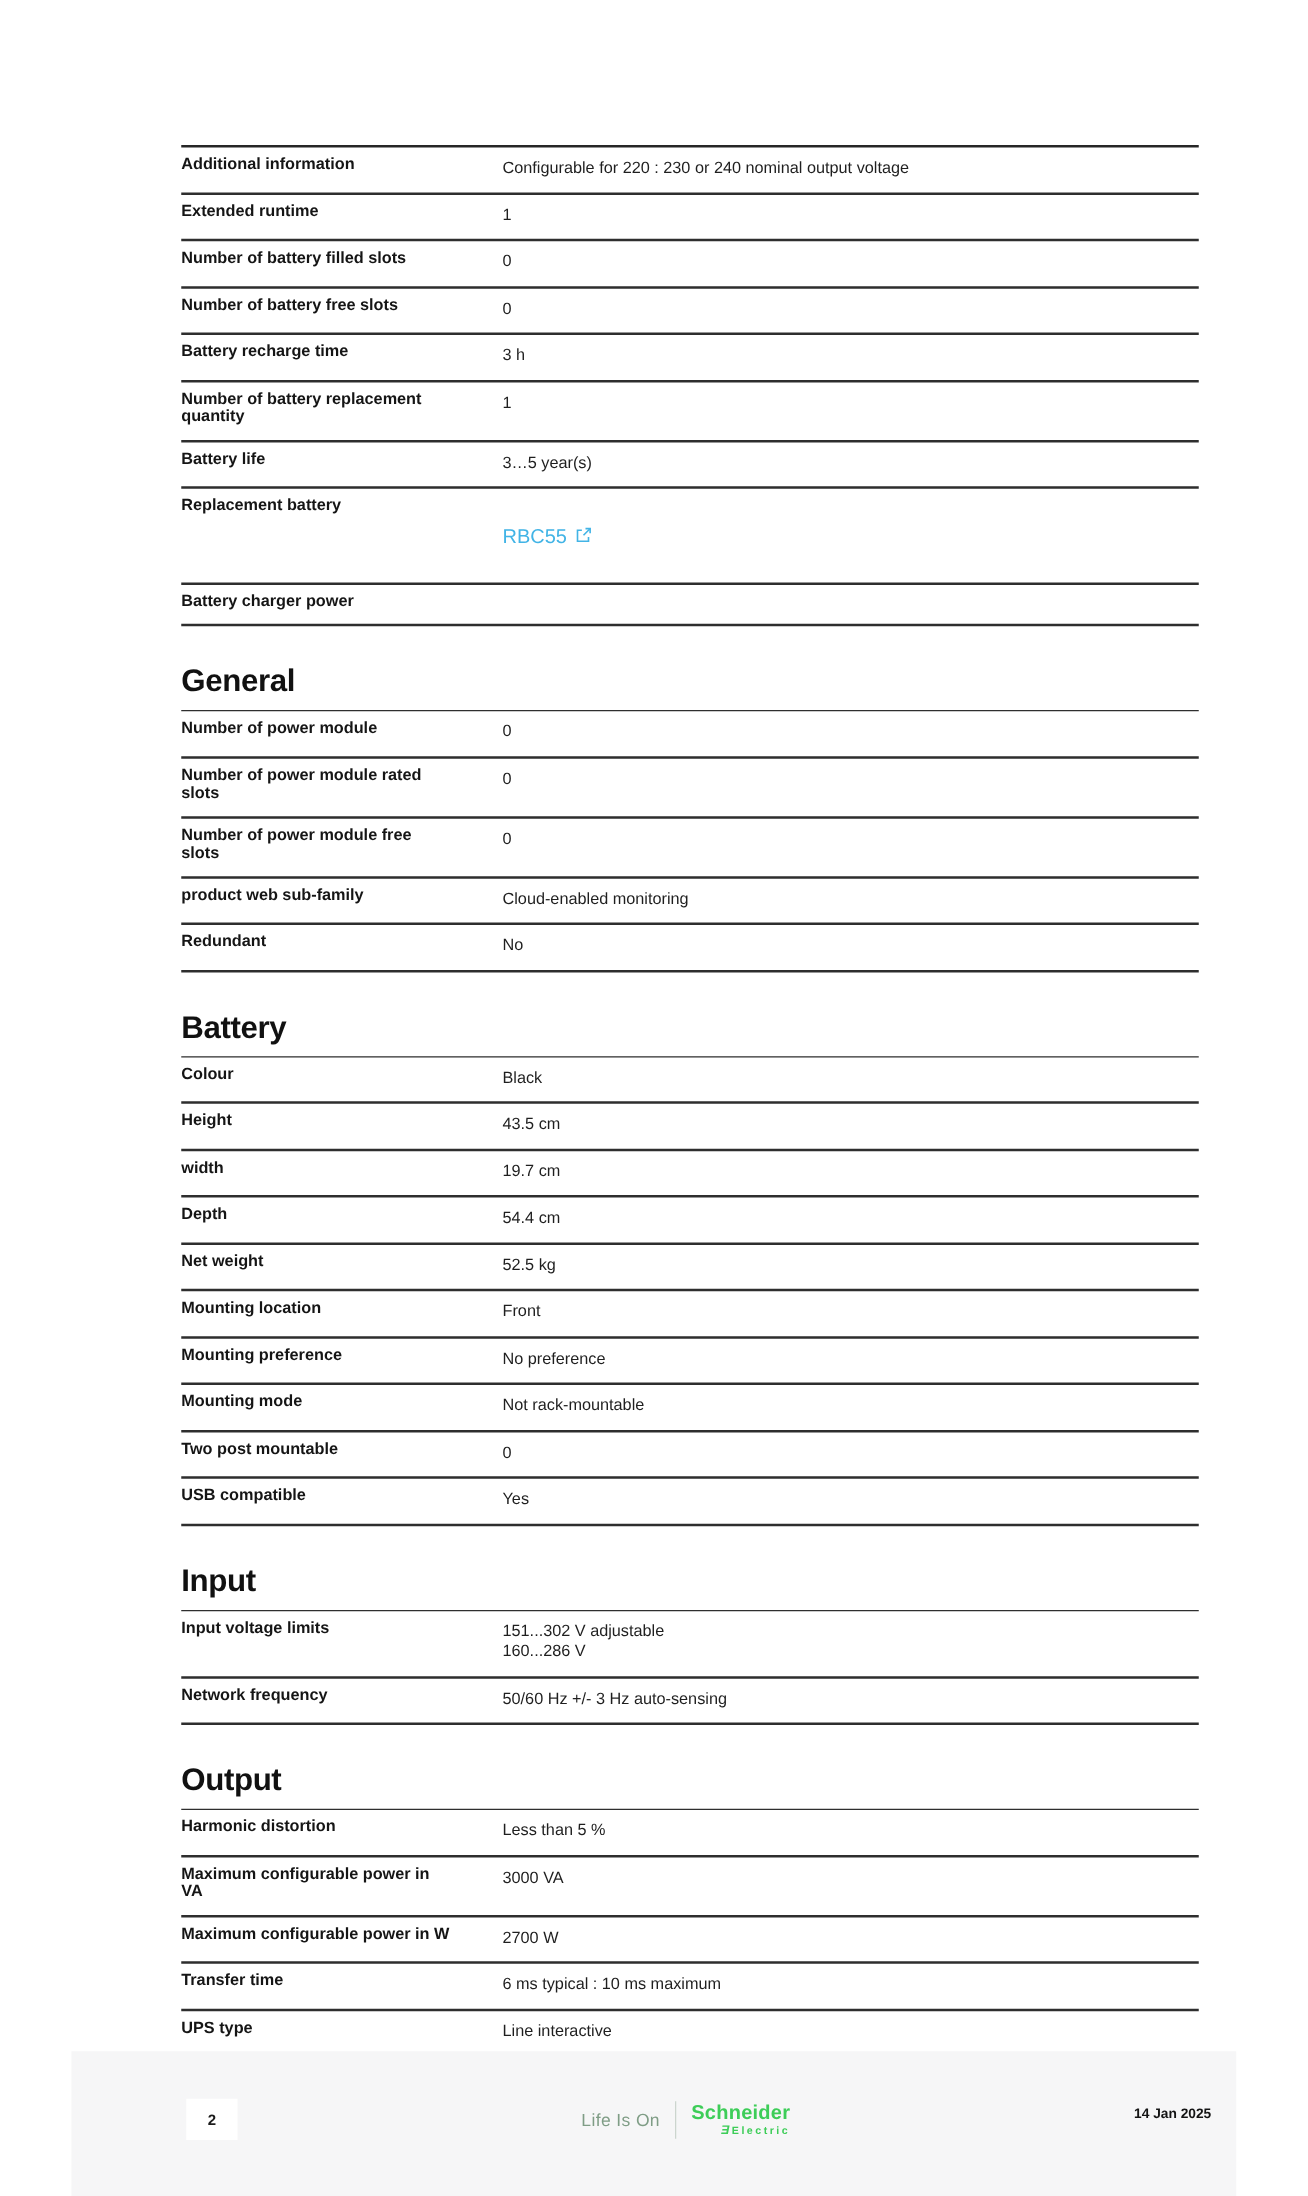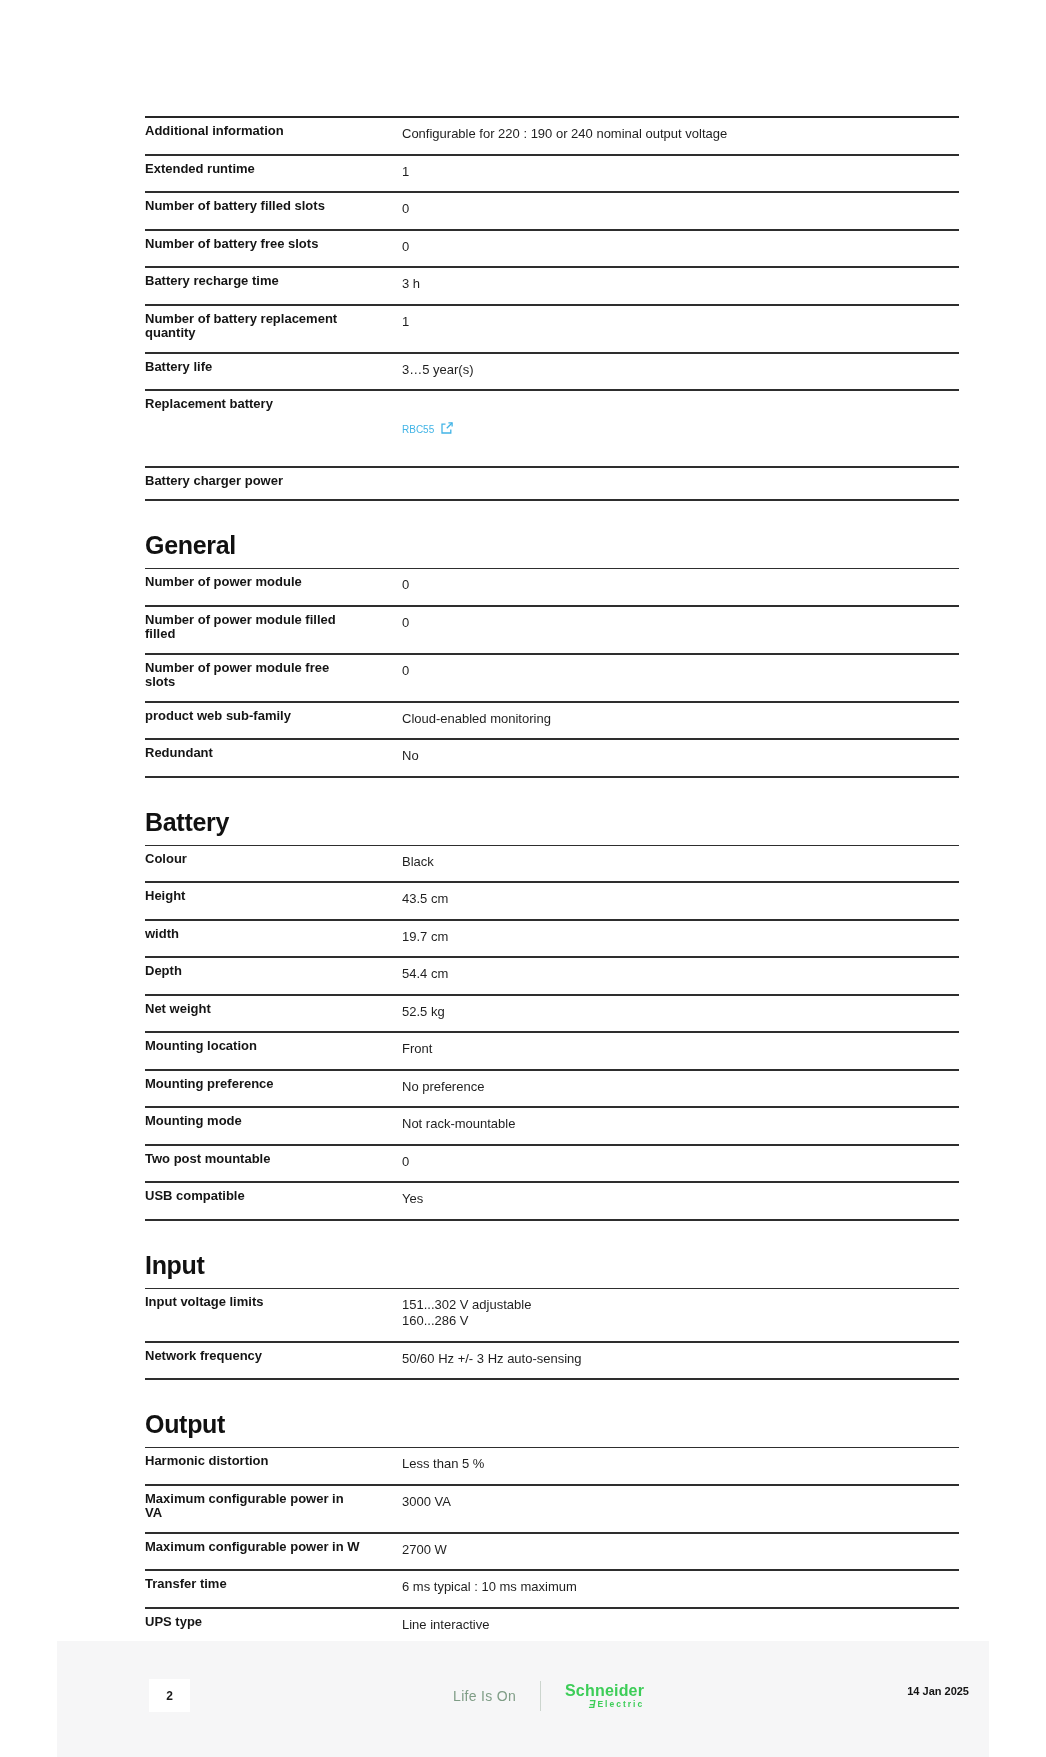--- a/index.html
+++ b/index.html
@@ -50,42 +50,42 @@
     font-size: 13px;
     line-height: 16.5px;
     color: #1f1f1f;
     padding-top: 2px;
     white-space: pre-line;
   }
   .value-link-wrap { display: flex; align-items: center; gap: 6px; padding-top: 6px; }
   a.spec-link {
     color: #42B4E6;
     text-decoration: none;
-    font-size: 10px;
+    font-size: 16px;
   }
   .ext-icon { display: inline-block; margin-top: -4px; }
   
   .footer {
     position: absolute;
     left: 0; bottom: 0;
     width: 1046px;
     height: 116px;
     background: #f6f6f7;
     display: flex;
     align-items: flex-start;
     justify-content: space-between;
     padding: 38px 134px 0 92px;
   }
   .page-badge {
     width: 41px; height: 33px;
     background: #ffffff;
     display: flex; align-items: center; justify-content: center;
     font-size: 12px; font-weight: bold; color: #1b1b1b;
   }
-  .brand { display: flex; align-items: center; gap: 24px; margin-top: 2px; }
+  .brand { display: flex; align-items: center; gap: 12px; margin-top: 2px; }
   .tagline { font-size: 14px; color: #7f9d86; letter-spacing: 0.3px; }
   .brand-divider { width: 1px; height: 30px; background: #ccd5ce; }
   .brand-stack { display: flex; flex-direction: column; align-items: center; line-height: 1; }
   .brand-name {
     font-size: 16px; font-weight: bold; color: #3DCD58; letter-spacing: 0.2px;
   }
   .brand-sub {
     display: flex; align-items: center; gap: 2px;
     font-size: 8.5px; font-weight: bold; color: #3DCD58;
     letter-spacing: 2px; margin-top: 1px; align-self: flex-end;
@@ -96,21 +96,21 @@
 </head>
 <body>
 
 <div class="page">
   <div class="content">
 
     <section class="spec-section first">
       <div class="spec-table topline">
         <div class="row">
           <div class="label">Additional information</div>
-          <div class="value">Configurable for 220 : 190 or 240 nominal output voltage</div>
+          <div class="value">Configurable for 220 : 230 or 240 nominal output voltage</div>
         </div>
         <div class="row">
           <div class="label">Extended runtime</div>
           <div class="value">1</div>
         </div>
         <div class="row">
           <div class="label">Number of battery filled slots</div>
           <div class="value">0</div>
         </div>
         <div class="row">
@@ -149,21 +149,21 @@
     </section>
 
     <section class="spec-section">
       <h2 class="section-title">General</h2>
       <div class="spec-table">
         <div class="row">
           <div class="label">Number of power module</div>
           <div class="value">0</div>
         </div>
         <div class="row">
-          <div class="label">Number of power module filled filled</div>
+          <div class="label">Number of power module rated slots</div>
           <div class="value">0</div>
         </div>
         <div class="row">
           <div class="label">Number of power module free slots</div>
           <div class="value">0</div>
         </div>
         <div class="row">
           <div class="label">product web sub-family</div>
           <div class="value">Cloud-enabled monitoring</div>
         </div>

